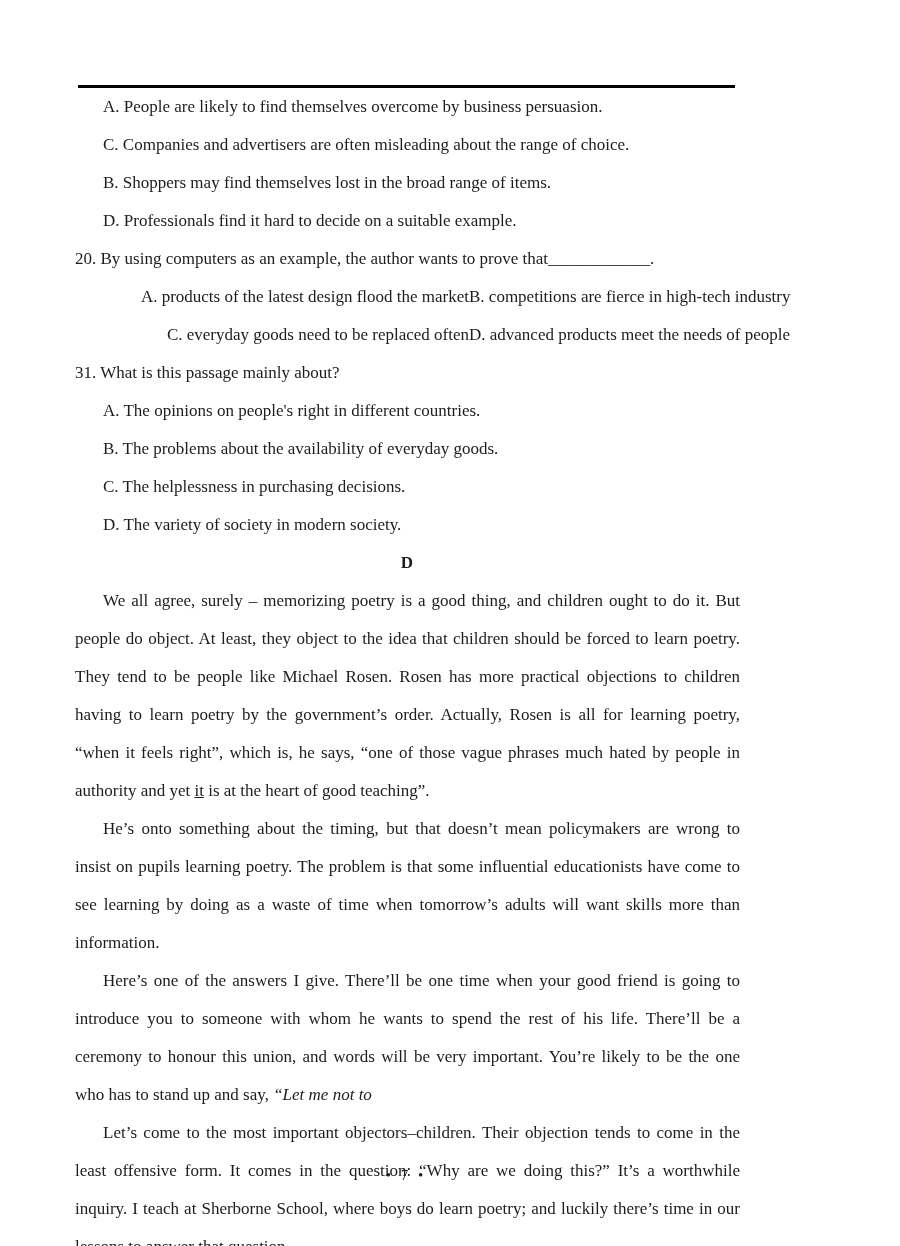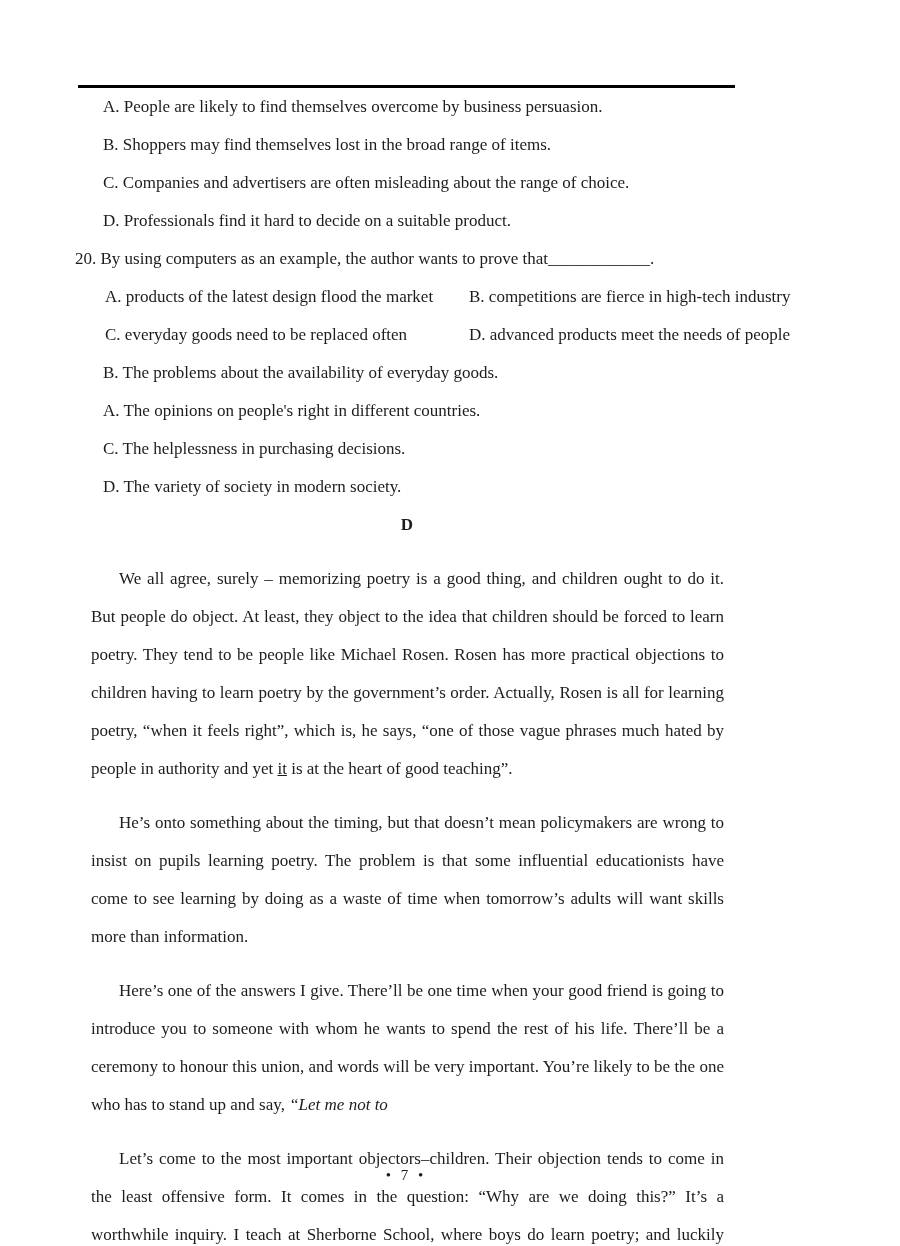--- a/index.html
+++ b/index.html
@@ -18,29 +18,29 @@
   }
   .top-rule {
     margin: 85px 5px 0 3px;
     border: none;
     border-top: 3px solid #000000;
     height: 0;
   }
   .qline { height: 38px; white-space: nowrap; }
   .opt-indent { padding-left: 28px; }
   .two-col { padding-left: 30px; }
-  .two-col .col1 { display: inline-block; width: 364px; }
+  .two-col .col1 { display: inline-block; width: 364px; text-align: right; }
   .section-heading {
     height: 38px;
     text-align: center;
     font-weight: bold;
     letter-spacing: 1px;
   }
   .para {
-    margin: 16px;
+    margin: 0;
     text-align: justify;
     text-indent: 28px;
   }
   .underlined { text-decoration: underline; }
   .italic { font-style: italic; }
   .footer {
     position: absolute;
     left: 0; right: 0;
     bottom: 58px;
     height: 26px;
@@ -51,34 +51,35 @@
   }
 </style>
 </head>
 <body>
 
 <div class="page">
 
   <hr class="top-rule">
 
   <div class="qline opt-indent">A. People are likely to find themselves overcome by business persuasion.</div>
+  <div class="qline opt-indent">C. Companies and advertisers are often misleading about the range of choice.</div>
   <div class="qline opt-indent">B. Shoppers may find themselves lost in the broad range of items.</div>
-  <div class="qline opt-indent">C. Companies and advertisers are often misleading about the range of choice.</div>
-  <div class="qline opt-indent">D. Professionals find it hard to decide on a suitable product.</div>
+  <div class="qline opt-indent">D. Professionals find it hard to decide on a suitable example.</div>
 
   <div class="qline">20. By using computers as an example, the author wants to prove that____________.</div>
   <div class="qline two-col">
     <span class="col1">A. products of the latest design flood the market</span><span>B. competitions are fierce in high-tech industry</span>
   </div>
   <div class="qline two-col">
     <span class="col1">C. everyday goods need to be replaced often</span><span>D. advanced products meet the needs of people</span>
   </div>
 
+  <div class="qline">31. What is this passage mainly about?</div>
+  <div class="qline opt-indent">A. The opinions on people's right in different countries.</div>
   <div class="qline opt-indent">B. The problems about the availability of everyday goods.</div>
-  <div class="qline opt-indent">A. The opinions on people's right in different countries.</div>
   <div class="qline opt-indent">C. The helplessness in purchasing decisions.</div>
   <div class="qline opt-indent">D. The variety of society in modern society.</div>
 
   <div class="section-heading">D</div>
 
   <p class="para"><span>We all agree, surely – memorizing poetry is a good thing, and children ought to do it. But people do object. At least, they object to the idea that children should be forced to learn poetry. They tend to be people like Michael Rosen. Rosen has more practical objections to children having to learn poetry by the government’s order. Actually, Rosen is all for learning poetry, “when it feels right”, which is, he says, “one of those vague phrases much hated by people in authority and yet </span><span class="underlined">it</span><span> is at the heart of good teaching”.</span></p>
 
   <p class="para">He’s onto something about the timing, but that doesn’t mean policymakers are wrong to insist on pupils learning poetry. The problem is that some influential educationists have come to see learning by doing as a waste of time when tomorrow’s adults will want skills more than information.</p>
 
   <p class="para"><span>Here’s one of the answers I give. There’ll be one time when your good friend is going to introduce you to someone with whom he wants to spend the rest of his life. There’ll be a ceremony to honour this union, and words will be very important. You’re likely to be the one who has to stand up and say, </span><span class="italic">“Let me not to</span></p>

